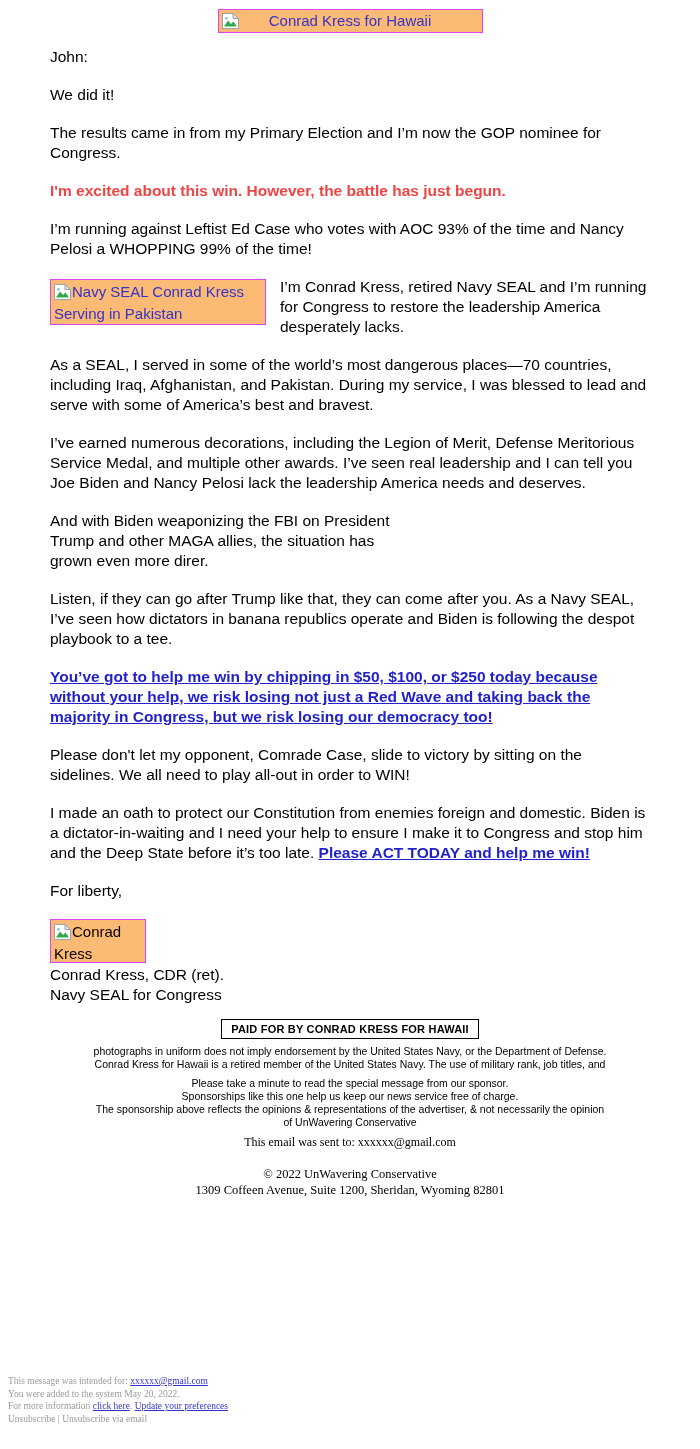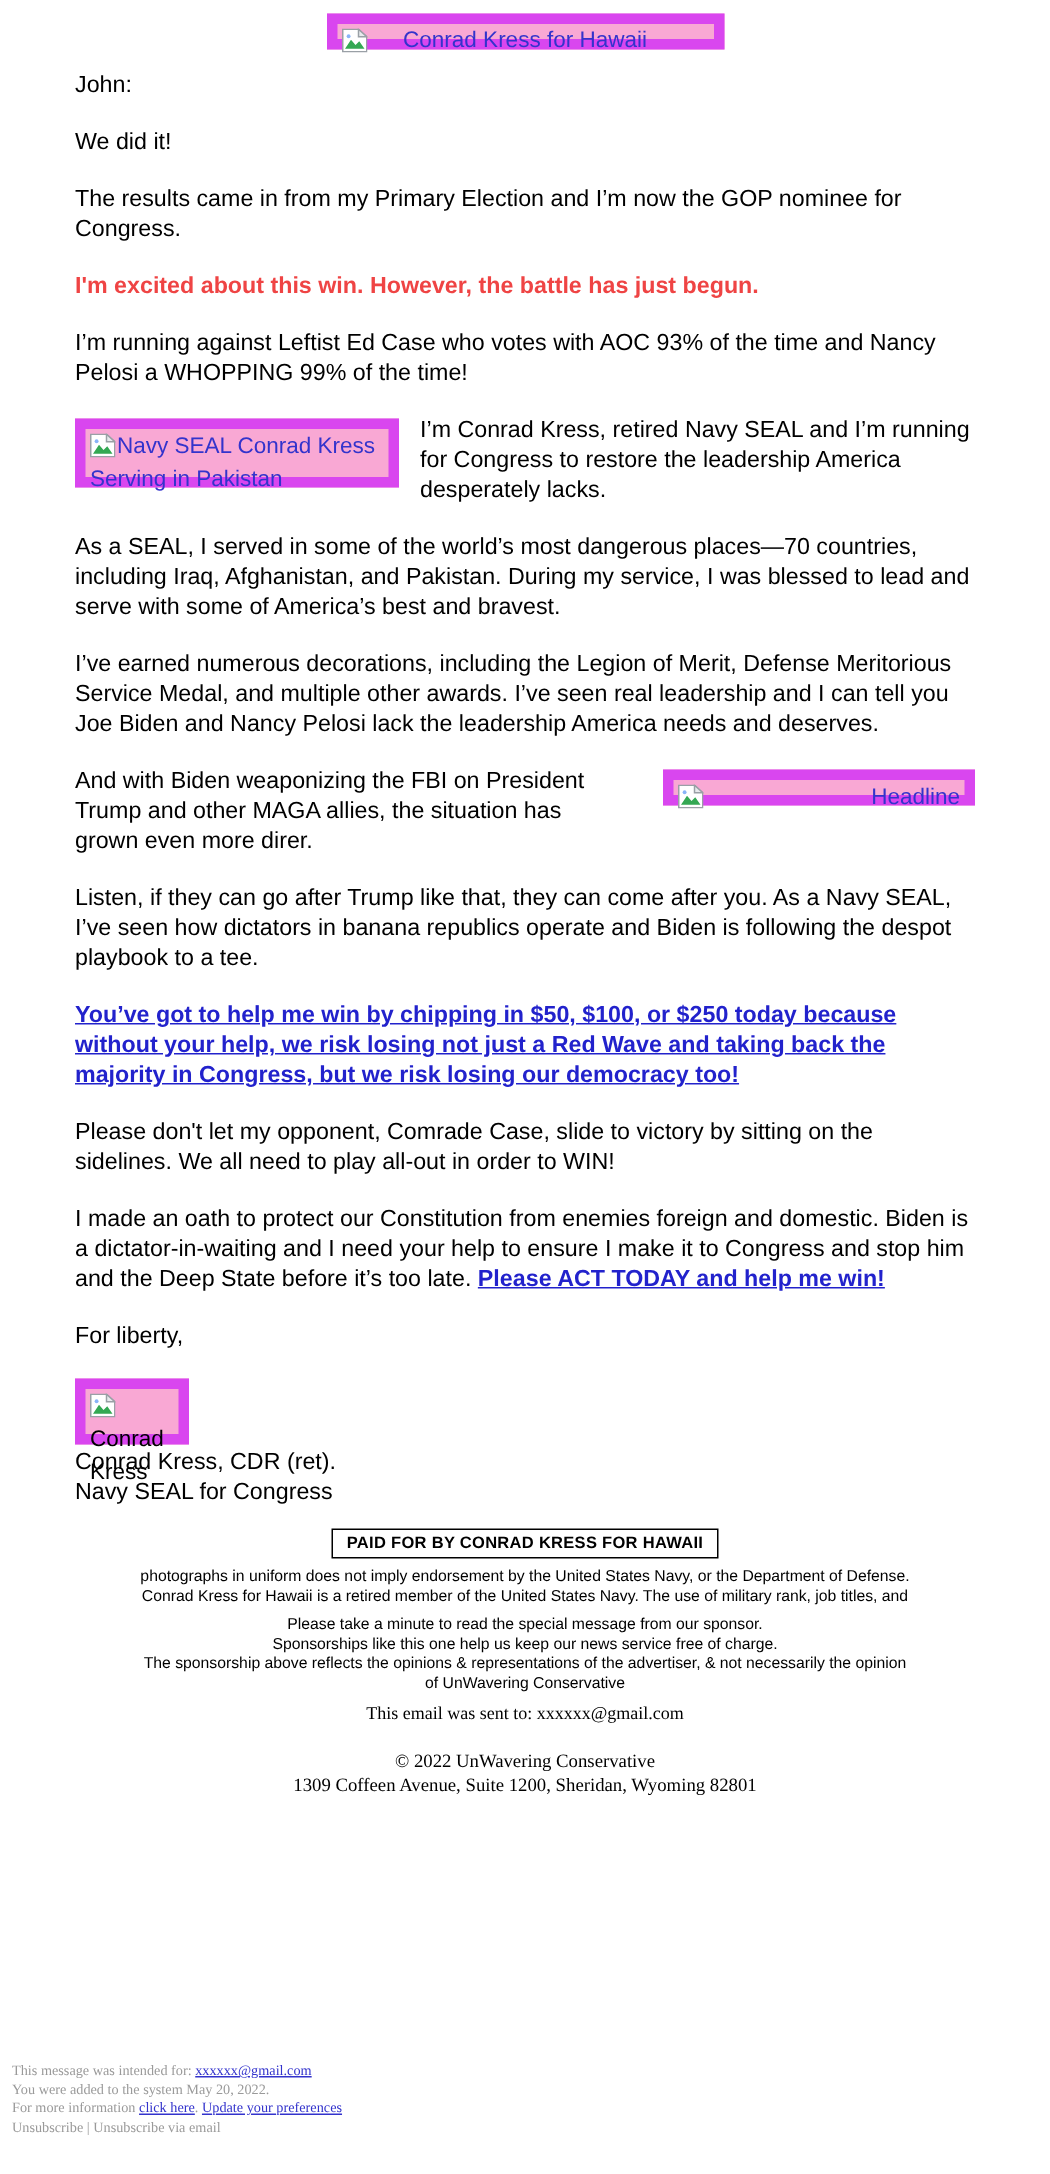--- a/index.html
+++ b/index.html
@@ -11,22 +11,22 @@
     width: 700px;
     height: 1449px;
     font-family: "Liberation Sans", sans-serif;
     color: #000000;
     overflow: hidden;
     position: relative;
   }
 
   
   .broken-img {
-    border: 7px solid #d946ef;
-    background: #f9a8d4;
+    border: 1px solid #d946ef;
+    background: #fdba74;
     box-sizing: border-box;
     display: inline-block;
     vertical-align: top;
     line-height: 22px;
     font-size: 15px;
     color: #3333cc;
     padding: 1px 3px;
   }
   .bi-icon {
     display: inline-block;
@@ -102,21 +102,21 @@
     margin: 2px 0 0 14px;
     text-align: right;
     position: relative;
     line-height: 22px;
   }
   .headline-img .bi-icon { position: absolute; left: 3px; top: 3px; margin: 0; }
   .headline-text { overflow: hidden; width: 370px; }
 
   
   .sig-img {
-    width: 76px;
+    width: 96px;
     height: 44px;
     color: #000000;
     font-size: 15px;
     line-height: 22px;
     margin-bottom: 0;
   }
   .sig-lines {
     line-height: 20px;
     margin-top: 2px;
   }
@@ -215,30 +215,20 @@
       </span><span>Navy SEAL Conrad Kress Serving in Pakistan</span>
     </span>
     <div class="seal-text">I’m Conrad Kress, retired Navy SEAL and I’m running for Congress to restore the leadership America desperately lacks.</div>
   </div>
 
   <p>As a SEAL, I served in some of the world’s most dangerous places—70 countries, including Iraq, Afghanistan, and Pakistan. During my service, I was blessed to lead and serve with some of America’s best and bravest.</p>
 
   <p>I’ve earned numerous decorations, including the Legion of Merit, Defense Meritorious Service Medal, and multiple other awards. I’ve seen real leadership and I can tell you Joe Biden and Nancy Pelosi lack the leadership America needs and deserves.</p>
 
   <div class="float-row">
-    <span class="broken-img headline-img">
-      <span class="bi-icon">
-        <svg width="17" height="16" viewBox="0 0 17 16" xmlns="http://www.w3.org/2000/svg">
-          <path d="M0.5 0.5 H11 L16.5 5.5 V15.5 H0.5 Z" fill="#ffffff" stroke="#9aa0a6" stroke-width="1"></path>
-          <path d="M11 0.5 L16.5 5.5 H11 Z" fill="#e8eaed" stroke="#9aa0a6" stroke-width="1"></path>
-          <path d="M2 13.5 L6 7.5 L9 11 L11.5 8.5 L15 13.5 Z" fill="#34a853"></path>
-          <circle cx="4.4" cy="5.2" r="1.3" fill="#8ab4f8"></circle>
-        </svg>
-      </span><span>Headline</span>
-    </span>
     <div class="headline-text">And with Biden weaponizing the FBI on President Trump and other MAGA allies, the situation has grown even more direr.</div>
   </div>
 
   <p>Listen, if they can go after Trump like that, they can come after you. As a Navy SEAL, I’ve seen how dictators in banana republics operate and Biden is following the despot playbook to a tee.</p>
 
   <p class="link-block">
     <a class="blue-link" href="#">You’ve got to help me win by chipping in $50, $100, or $250 today because without your help, we risk losing not just a Red Wave and taking back the majority in Congress, but we risk losing our democracy too!</a>
   </p>
 
   <p>Please don't let my opponent, Comrade Case, slide to victory by sitting on the sidelines. We all need to play all-out in order to WIN!</p>

